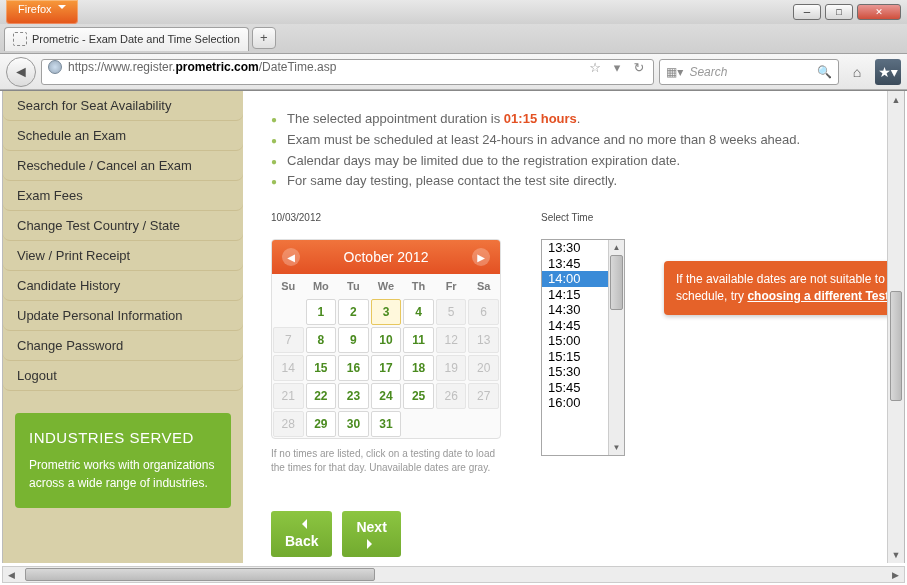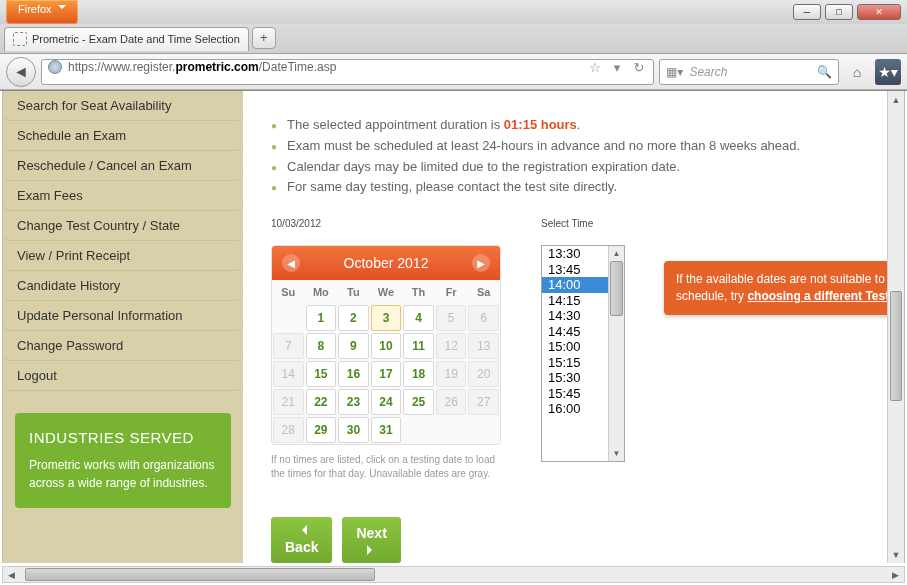--- a/index.html
+++ b/index.html
@@ -45,21 +45,21 @@
     .page { display: flex; height: 100%; }
     
     
     .sidebar { width: 240px; background: #d8d0a9; padding: 0; }
     .sb-link { display: block; padding: 7px 14px; font-size: 13px; color: #333; border-bottom: 1px solid #cbbf92; cursor: pointer; border-radius: 7px; }
     .sb-card { background: #78b431; margin: 22px 12px; padding: 16px 14px; color: #fff; border-radius: 4px; }
     .sb-card h3 { font-size: 15px; letter-spacing: 0.5px; margin-bottom: 10px; font-family: Arial, sans-serif; font-weight: normal; text-transform: uppercase; }
     .sb-card p { font-size: 12px; line-height: 1.5; }
     
     
-    .main { flex: 1; padding: 24px 28px; position: relative; }
+    .main { flex: 1; padding: 18px 28px; position: relative; }
     .bullets { list-style: none; color: #666; font-size: 13px; line-height: 1.6; margin-bottom: 20px; }
     .bullets li::before { content: "●"; color: #9cc05a; margin-right: 10px; font-size: 10px; }
     .highlight { color: #e35123; font-weight: bold; }
     
     .row { display: flex; gap: 40px; }
     .col-date { width: 230px; }
     .col-time { width: 100px; }
     .sec-title { font-size: 10px; color: #4b4b4b; margin-bottom: 16px; }
     
     

